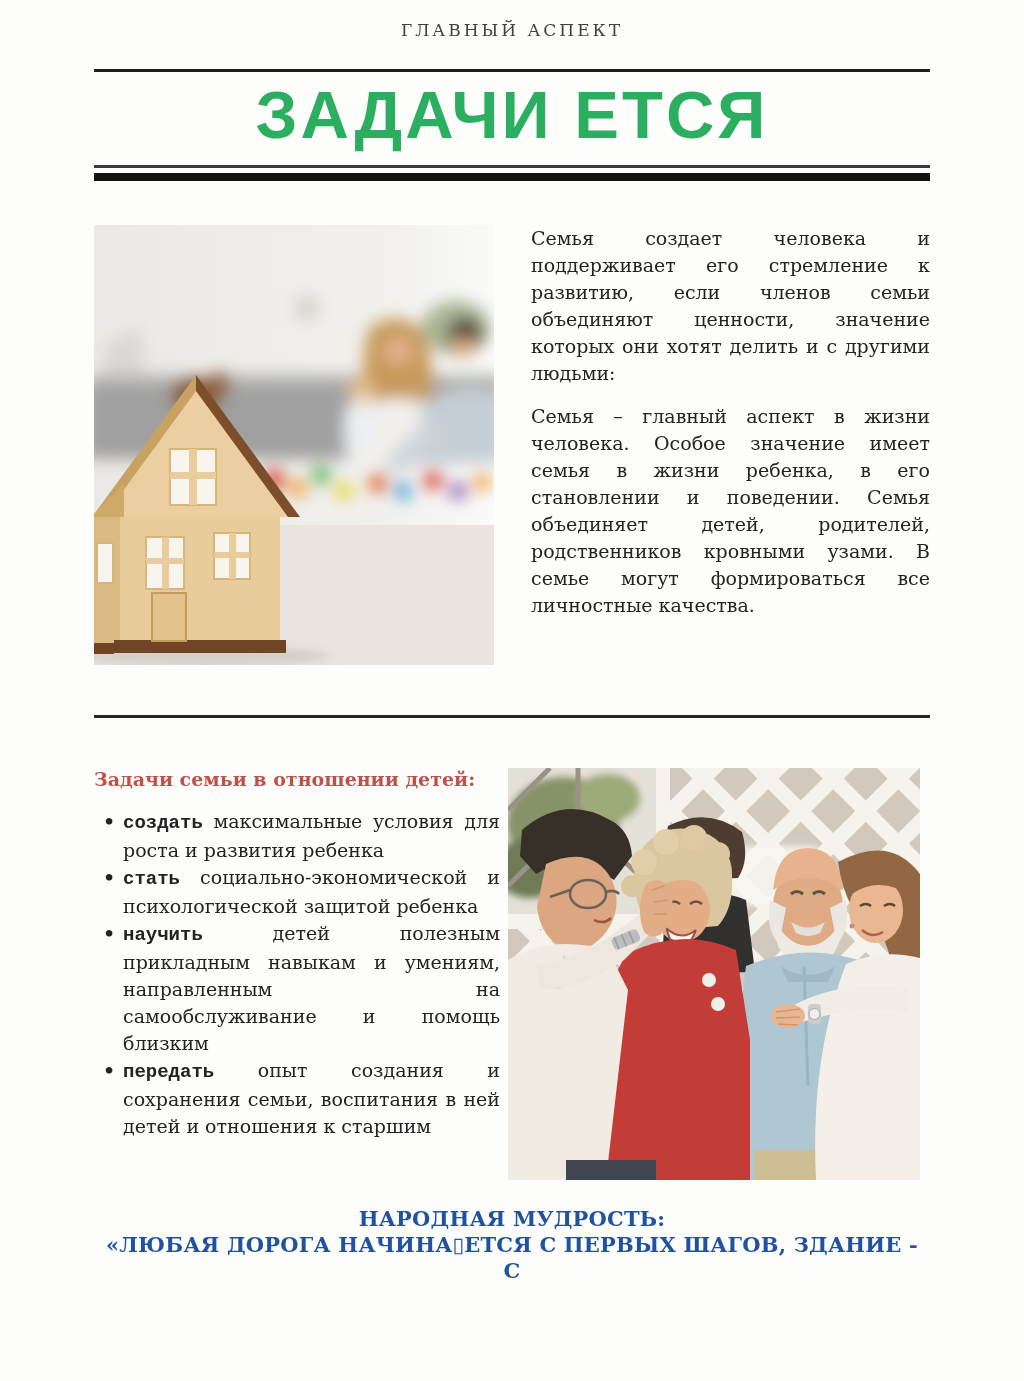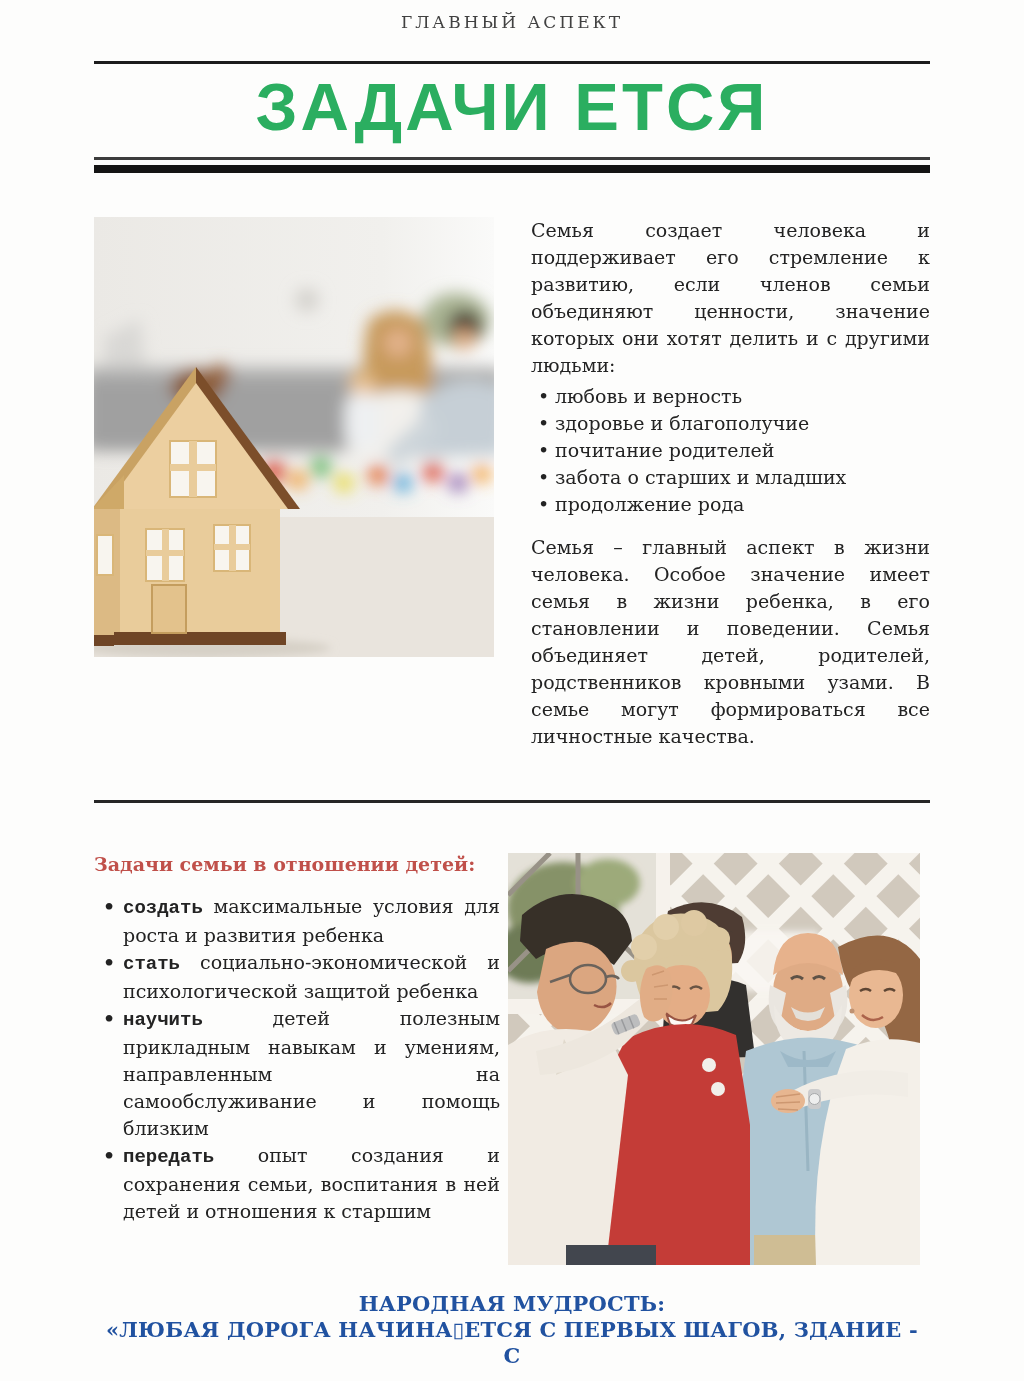--- a/index.html
+++ b/index.html
@@ -6,21 +6,21 @@
   html, body { background: #ffffff; }
   body {
     width: 1024px; height: 1381px;
     font-family: "DejaVu Serif", "Liberation Serif", serif;
     color: #232323;
   }
   .page { position: relative; width: 1024px; height: 1381px; background: #fdfdfc; overflow: hidden; }
   .content { width: 836px; margin: 0 auto; }
 
   .kicker {
-    padding-top: 12px; text-align: center;
+    padding-top: 20px; text-align: center;
     font-size: 17px; letter-spacing: 3px; color: #414141;
   }
   .rule { background: #1c1c1c; }
   .rule-top { height: 3px; margin-top: 29px; }
   .title {
     margin-top: 8px; text-align: center;
     font-family: "Liberation Sans", "DejaVu Sans", sans-serif;
     font-weight: 700; font-size: 67px; line-height: 1.05;
     letter-spacing: 3px; color: #2bae60;
   }
@@ -140,27 +140,20 @@
               <rect x="120" y="327" width="36" height="6" fill="#e9cc9b"></rect>
             </g>
             <rect x="58" y="368" width="34" height="48" fill="#e3c28c" stroke="#c49d5e" stroke-width="2"></rect>
             <rect x="3" y="318" width="16" height="40" fill="#f8f5ef" stroke="#d9b678" stroke-width="2"></rect>
           </g>
         </svg>
       </div>
 
       <div class="text-col">
         <p>Семья создает человека и поддерживает его стремление к развитию, если членов семьи объединяют ценности, значение которых они хотят делить и с другими людьми:</p>
-        <ul class="plain values">
-          <li>любовь и верность</li>
-          <li>здоровье и благополучие</li>
-          <li>почитание родителей</li>
-          <li>забота о старших и младших</li>
-          <li>продолжение рода</li>
-        </ul>
         <p class="p2">Семья – главный аспект в жизни человека. Особое значение имеет семья в жизни ребенка, в его становлении и поведении. Семья объединяет детей, родителей, родственников кровными узами. В семье могут формироваться все личностные качества.</p>
       </div>
     </div>
 
     <div class="rule rule-mid"></div>
 
     <div class="section-2">
       <div class="tasks-col">
         <h2 class="tasks-heading">Задачи семьи в отношении детей:</h2>
         <ul class="plain tasks">

